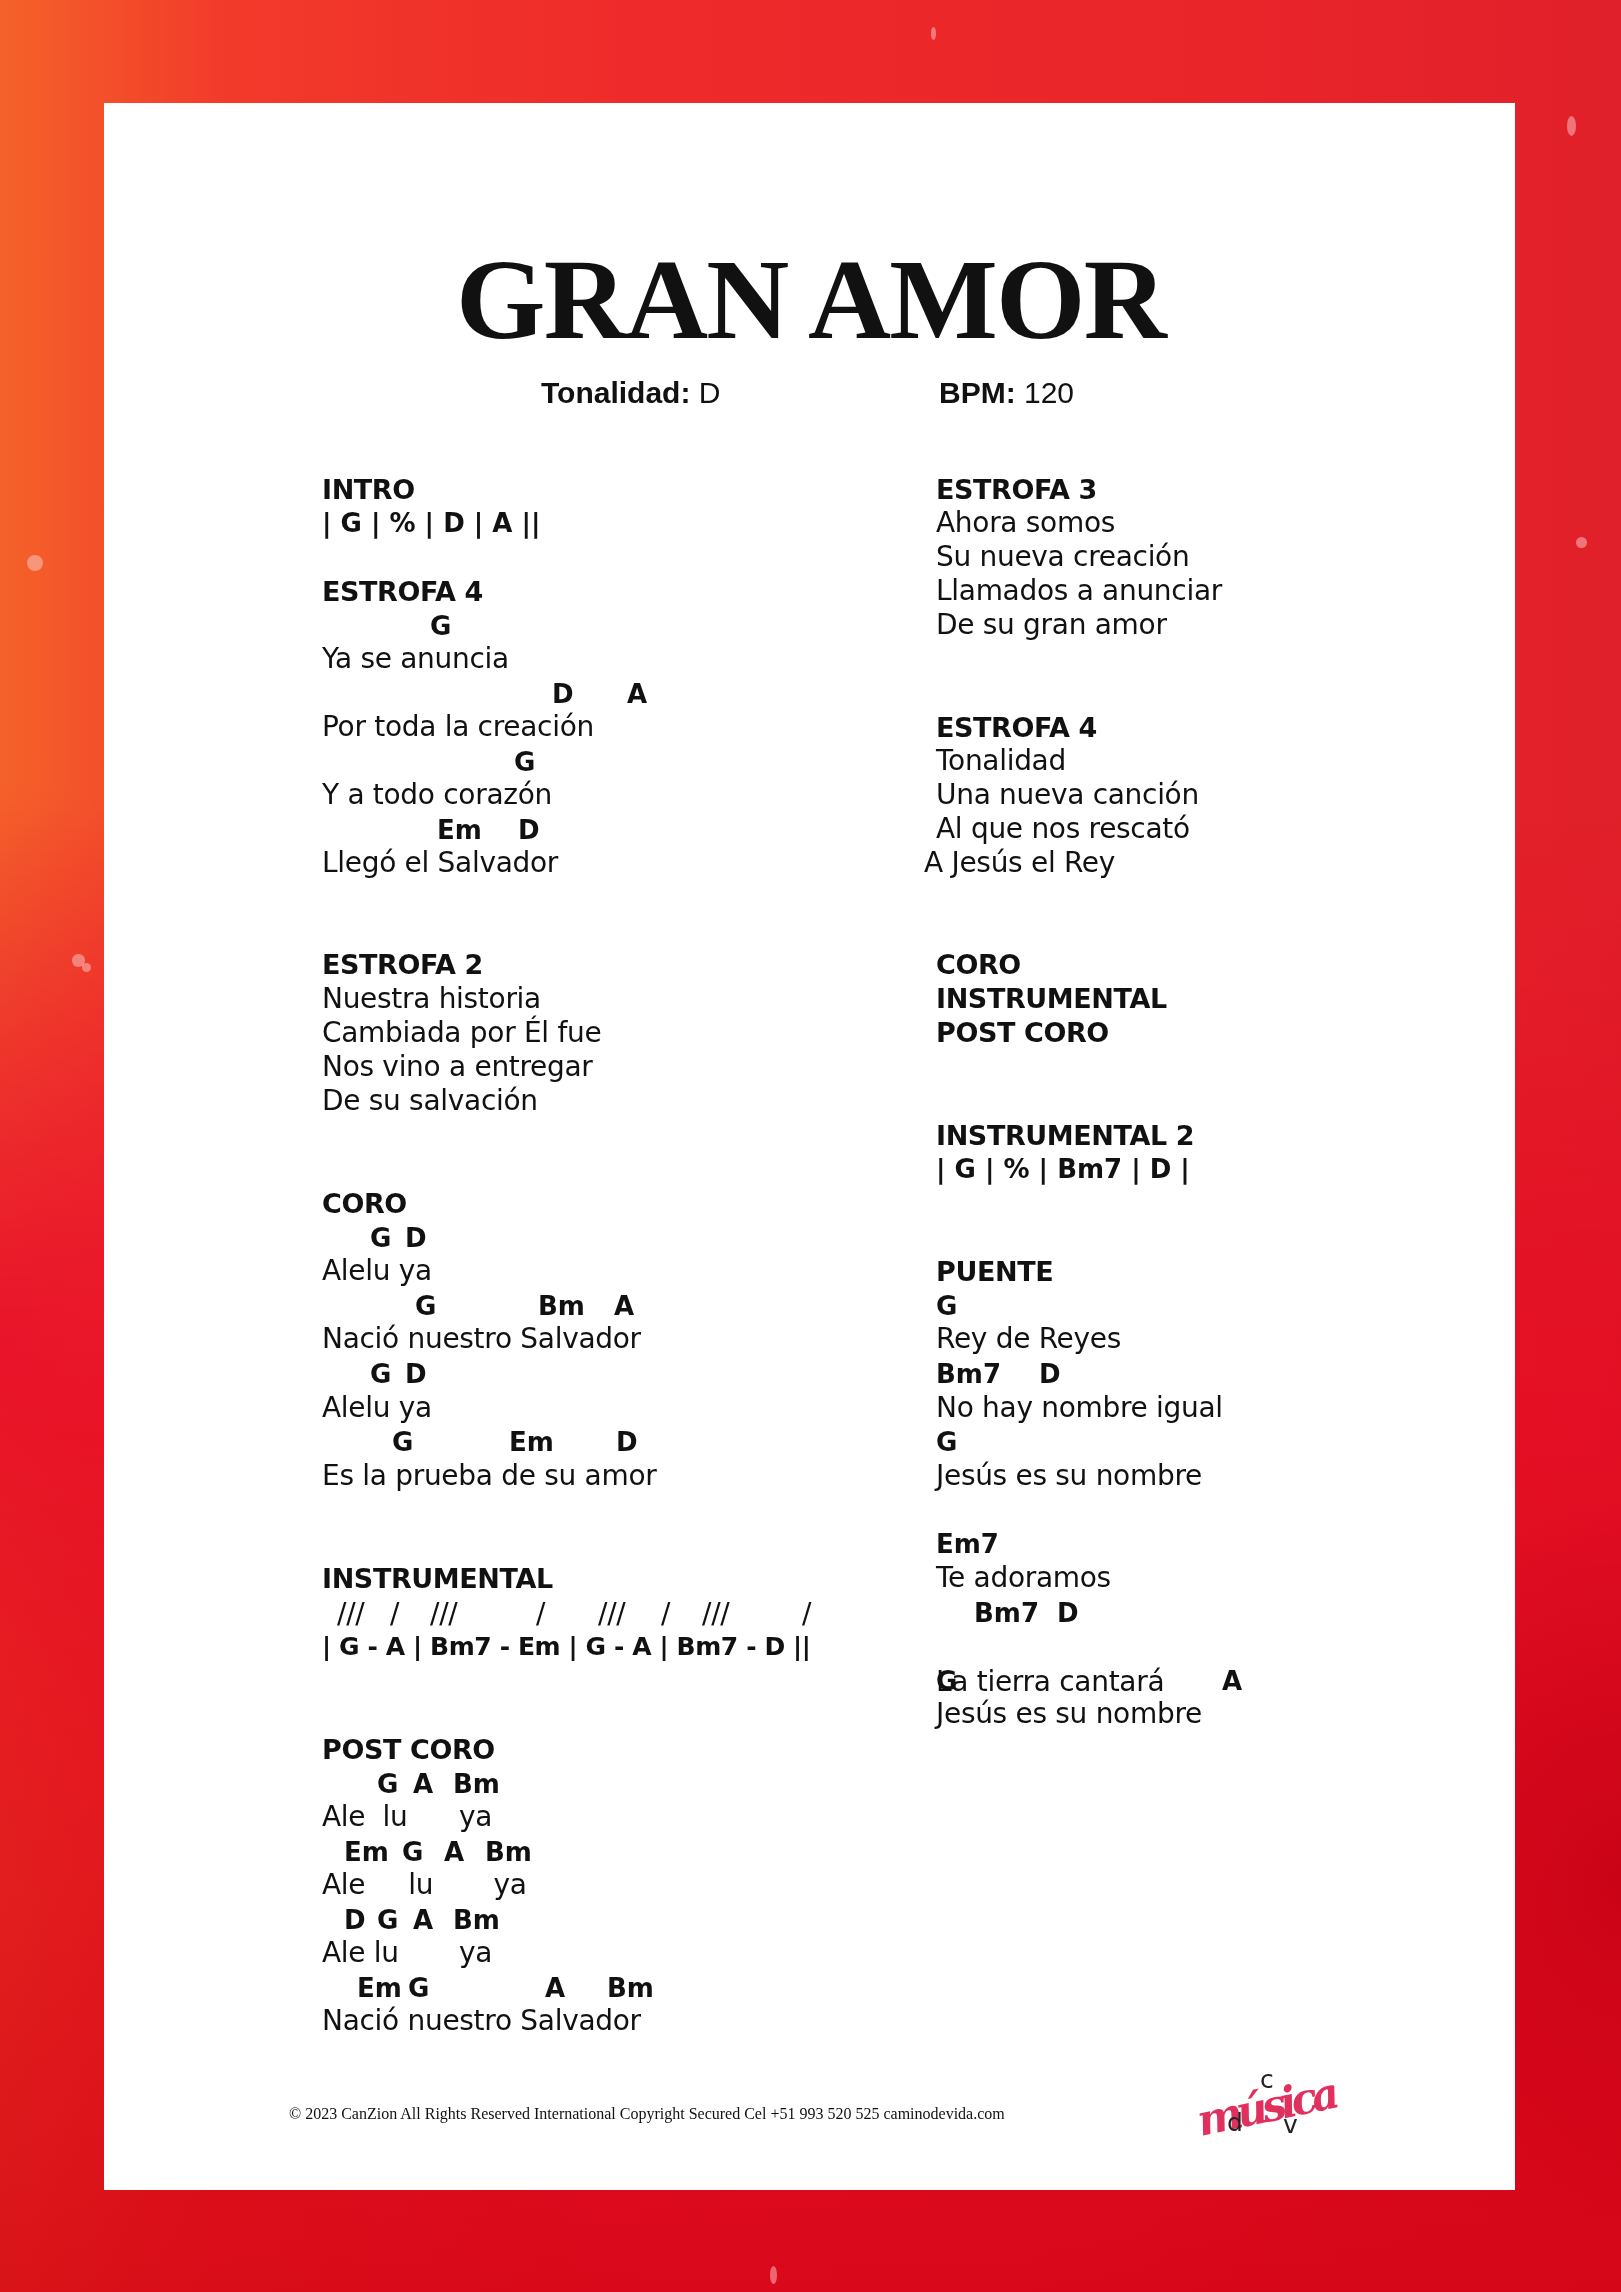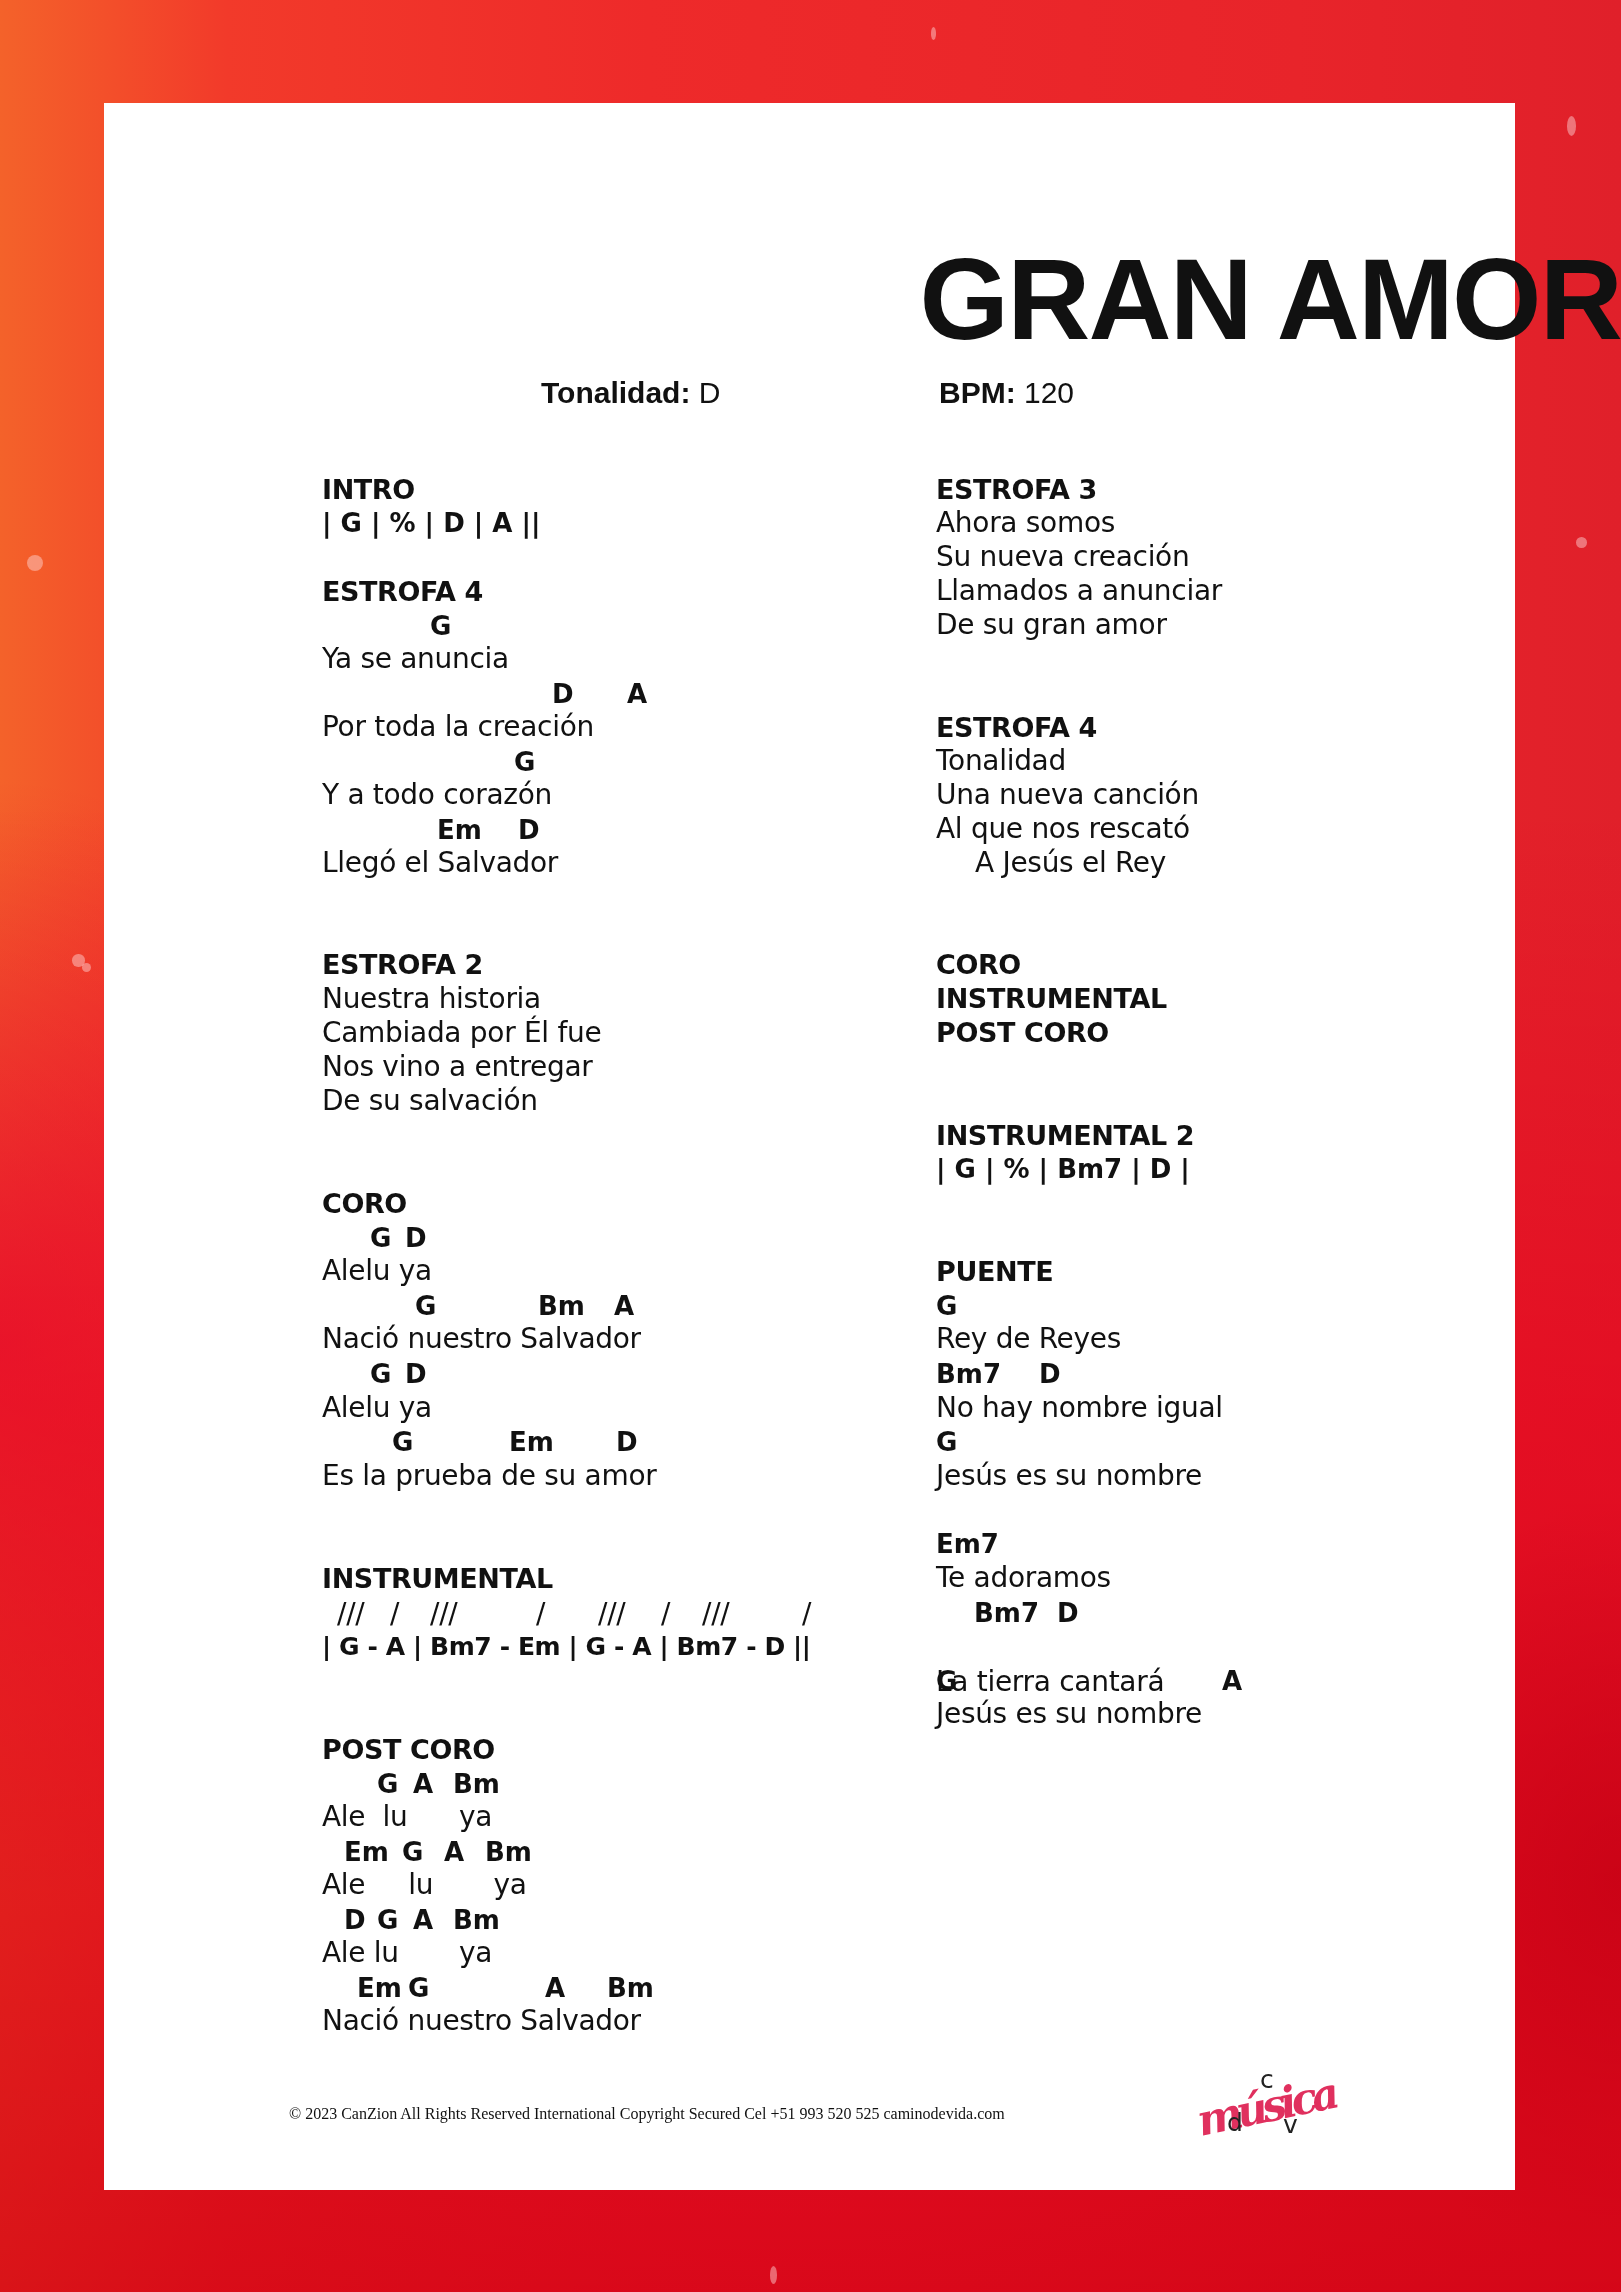--- a/index.html
+++ b/index.html
@@ -9,22 +9,22 @@
       radial-gradient(ellipse 806px 627px at 806px 2105px, rgba(255,40,60,0.9), rgba(200,0,20,0) 70%),
       radial-gradient(ellipse 627px 806px at 0px 1343px, rgba(230,0,60,0.6), rgba(200,0,0,0) 70%),
       radial-gradient(ellipse 448px 537px at 1621px 1881px, rgba(150,0,10,0.7), rgba(150,0,0,0) 70%),
       linear-gradient(90deg,#f4622a 0%, #f23a2a 14%, #ee2a2a 40%, #e8242a 80%, #e0202a 100%);
   }
   .bg-lower{position:absolute;left:0;top:806px;width:1621px;height:1487px;
     background:linear-gradient(180deg, rgba(220,20,40,0) 0%, rgba(230,0,30,0.55) 40%, rgba(210,0,20,0.8) 100%);}
   .speck{position:absolute;border-radius:50%;background:rgba(255,220,220,0.45);}
   .card{position:absolute;left:104px;top:103px;width:1411px;height:2087px;background:#fff;}
   .t{position:absolute;white-space:pre;line-height:1;}
-  .title{left:0;width:1621px;text-align:right;top:242px;font-size:115px;font-weight:700;letter-spacing:-1.8px;
-    font-family:Liberation Sans, sans-serif;}
+  .title{left:0;width:1621px;text-align:center;top:242px;font-size:115px;font-weight:700;letter-spacing:-1.8px;
+    font-family:Liberation Serif, serif;}
   .meta{font-size:30px;top:378px;}
   .meta b{font-weight:700;text-align:center;}
   .h{font-size:27px;font-weight:700;font-family:"DejaVu Sans",sans-serif;letter-spacing:-0.4px;}
   .l{font-size:28px;font-family:"DejaVu Sans",sans-serif;font-weight:400;letter-spacing:-0.3px;}
   .c{font-size:26px;font-weight:700;font-family:"DejaVu Sans",sans-serif;}
   .foot{font-size:16px;top:2106px;left:289px;font-family:Liberation Serif, serif;}
   .logo{position:absolute;left:1196px;top:2069px;width:143px;height:72px;}
   .logo .script{position:absolute;left:0;top:12.5px;font-family:"DejaVu Serif",serif;font-style:italic;font-weight:700;
     font-size:43px;color:#e0305e;transform:rotate(-12deg);letter-spacing:-5.4px;}
   .logo .lc{position:absolute;font-family:"DejaVu Sans",sans-serif;font-size:25px;color:#222;}
@@ -120,21 +120,21 @@
 <div class="t h" style="left:936px;top:476px">ESTROFA 3</div>
 <div class="t l" style="left:936px;top:509px">Ahora somos</div>
 <div class="t l" style="left:936px;top:543px">Su nueva creación</div>
 <div class="t l" style="left:936px;top:577px">Llamados a anunciar</div>
 <div class="t l" style="left:936px;top:611px">De su gran amor</div>
 
 <div class="t h" style="left:936px;top:714px">ESTROFA 4</div>
 <div class="t l" style="left:936px;top:747px">Tonalidad</div>
 <div class="t l" style="left:936px;top:781px">Una nueva canción</div>
 <div class="t l" style="left:936px;top:815px">Al que nos rescató</div>
-<div class="t l" style="left:975px;top:849px">A Jesús el Rey</div>
+<div class="t l" style="left:924px;top:849px">A Jesús el Rey</div>
 
 <div class="t h" style="left:936px;top:951px">CORO</div>
 <div class="t h" style="left:936px;top:985px">INSTRUMENTAL</div>
 <div class="t h" style="left:936px;top:1019px">POST CORO</div>
 
 <div class="t h" style="left:936px;top:1122px">INSTRUMENTAL 2</div>
 <div class="t c" style="left:936px;top:1156px">| G | % | Bm7 | D |</div>
 
 <div class="t h" style="left:936px;top:1258px">PUENTE</div>
 <div class="t c" style="left:936px;top:1293px">G</div>

